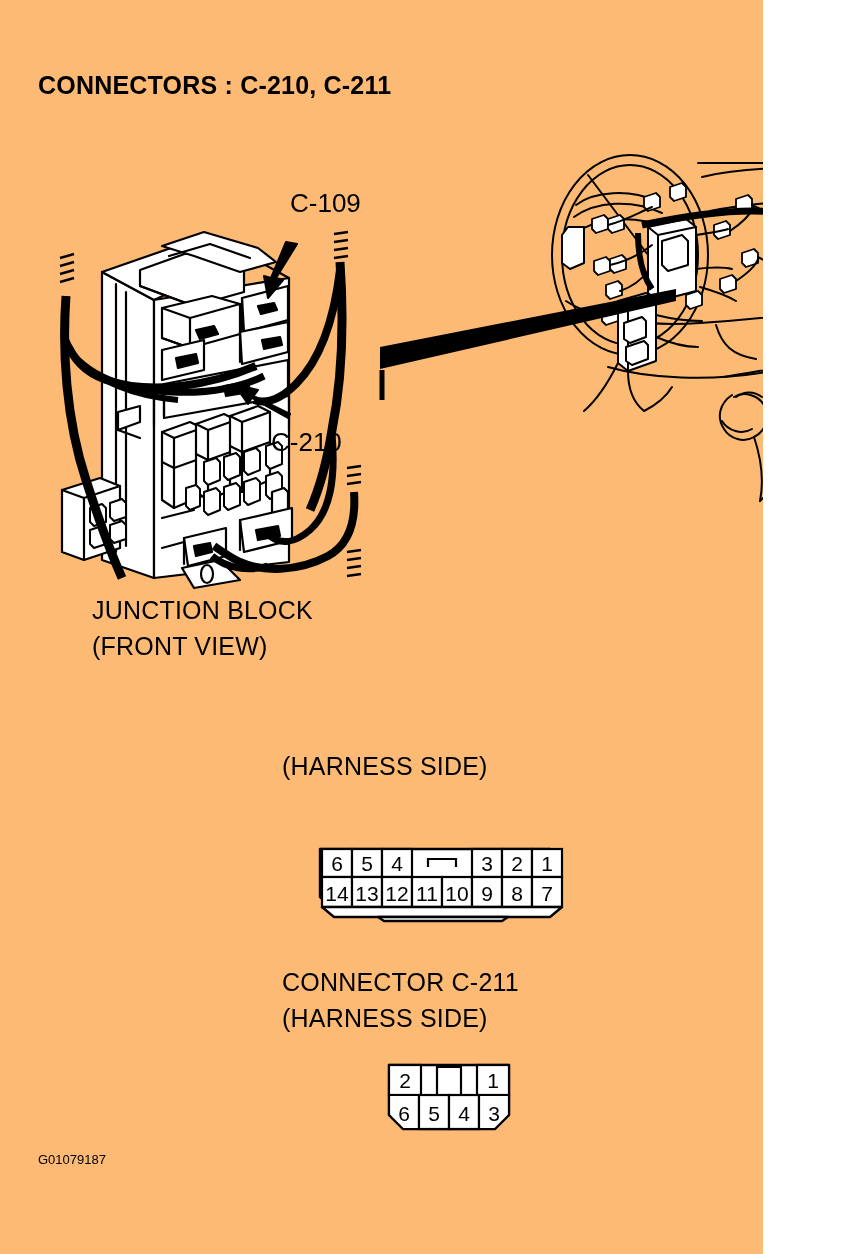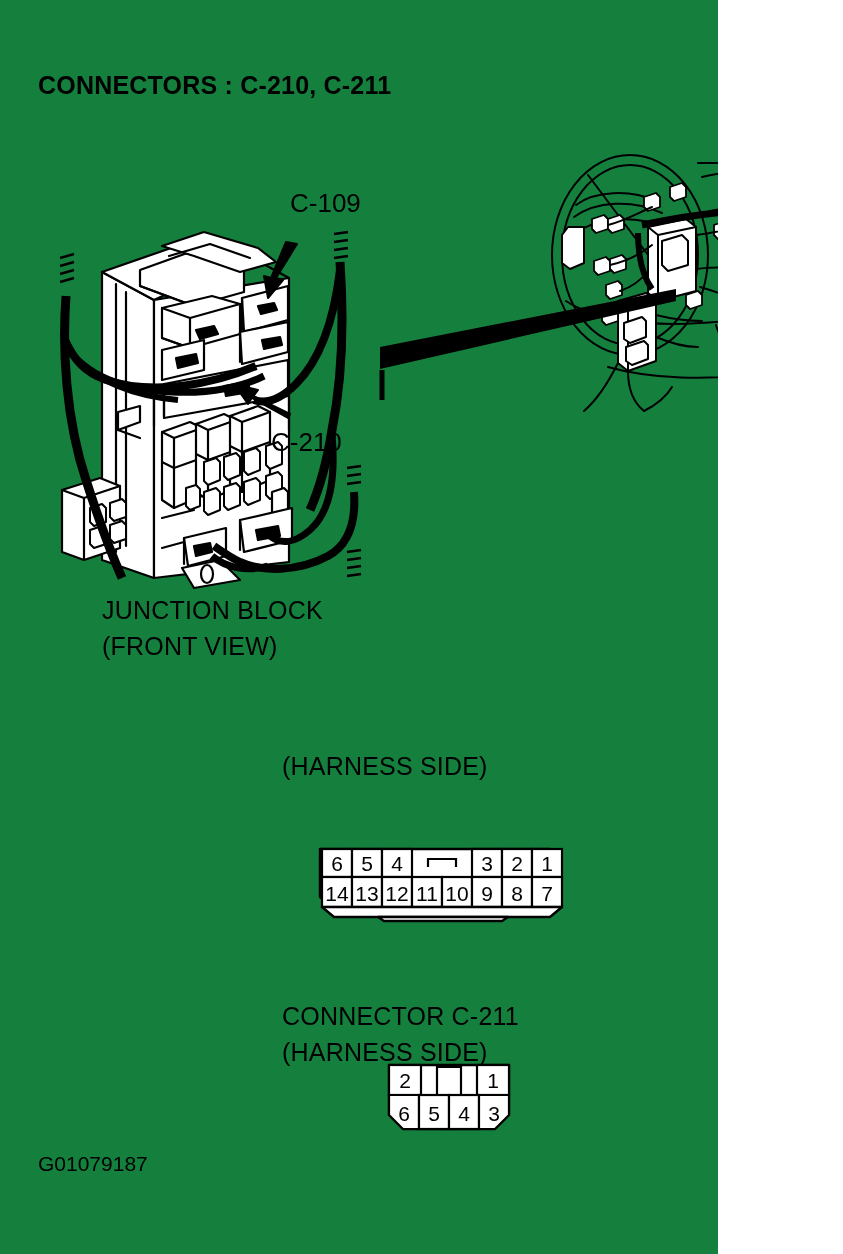--- a/index.html
+++ b/index.html
@@ -7,48 +7,47 @@
     margin: 0;
     padding: 0;
     background: #ffffff;
   }
   body {
     font-family: "Liberation Sans", sans-serif;
     color: #000000;
   }
   #page {
     position: relative;
-    width: 687px;
+    width: 763px;
     height: 1254px;
-    background: #15803d;
+    background: #fdba74;
     overflow: hidden;
-    padding-left: 31px;
   }
   .abs { position: absolute; }
 
   
   #page-title {
     left: 38px;
     top: 71px;
     font-size: 25px;
     font-weight: bold;
     letter-spacing: 0.2px;
     white-space: nowrap;
   }
 
   
   .caption-line {
     font-size: 25px;
     font-weight: normal;
     white-space: nowrap;
     letter-spacing: 0.2px;
   }
-  #jb-caption { left: 92px; top: 592px; line-height: 36px; margin-left: 10px; }
+  #jb-caption { left: 92px; top: 592px; line-height: 36px; }
   #c210-caption { left: 282px; top: 748px; line-height: 36px; }
-  #c211-caption { left: 282px; top: 964px; line-height: 36px; margin-top: 34px; }
+  #c211-caption { left: 282px; top: 964px; line-height: 36px; }
 
   
   .callout {
     font-size: 26px;
     white-space: nowrap;
   }
   #callout-c211 { left: 290px; top: 188px; }
   #callout-c210 { left: 271px; top: 427px; }
 
   
@@ -63,21 +62,21 @@
   .pin-cell {
     font-size: 21px;
     text-anchor: middle;
     font-family: "Liberation Sans", sans-serif;
   }
 
   
   #figure-id {
     left: 38px;
     top: 1152px;
-    font-size: 21px;
+    font-size: 13px;
     white-space: nowrap;
     text-align: right;
   }
 </style>
 </head>
 <body>
 
 <div id="page">
 
   <div class="abs" id="page-title">CONNECTORS : C-210, C-211</div>

